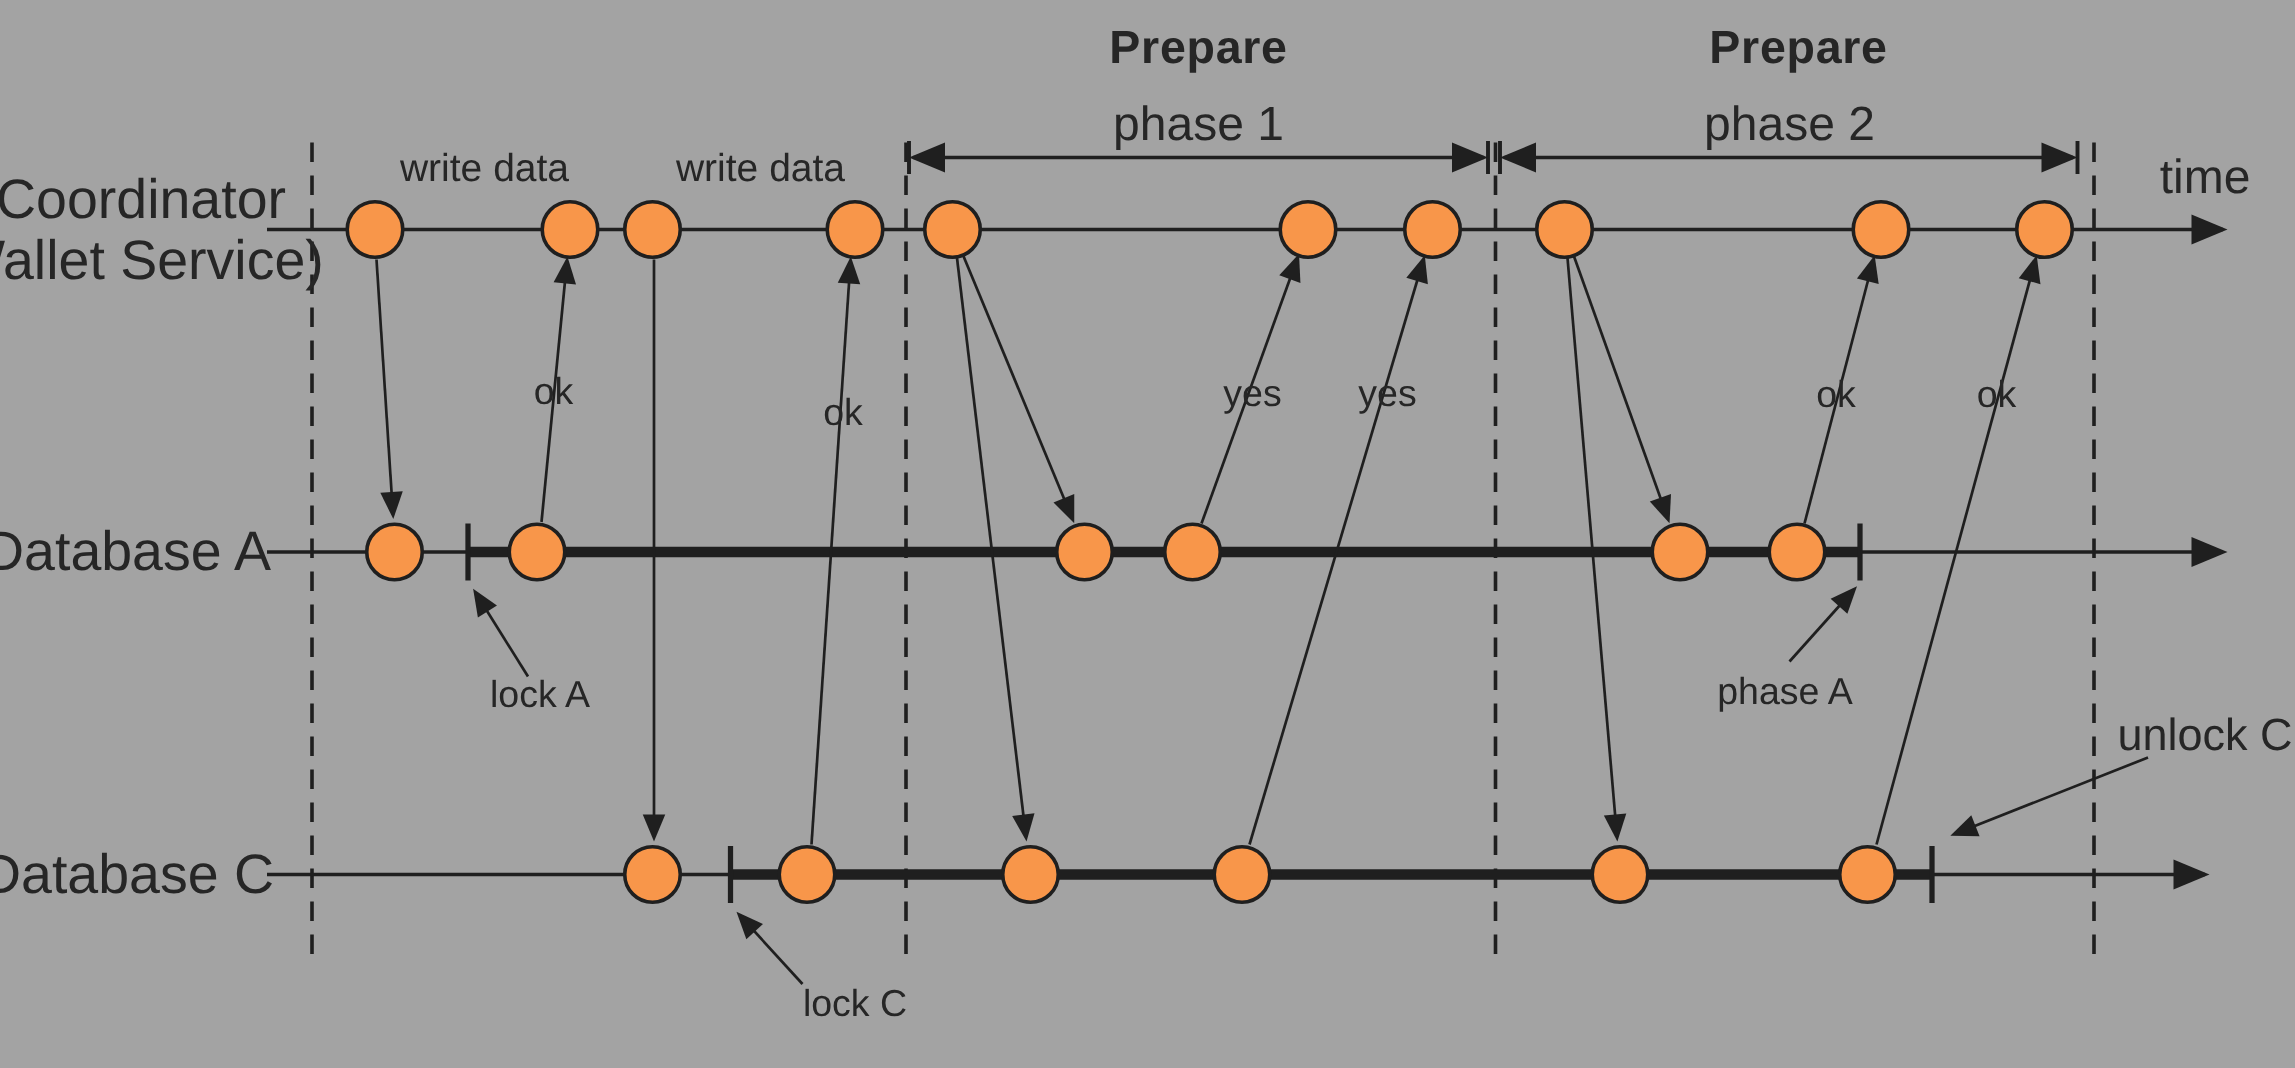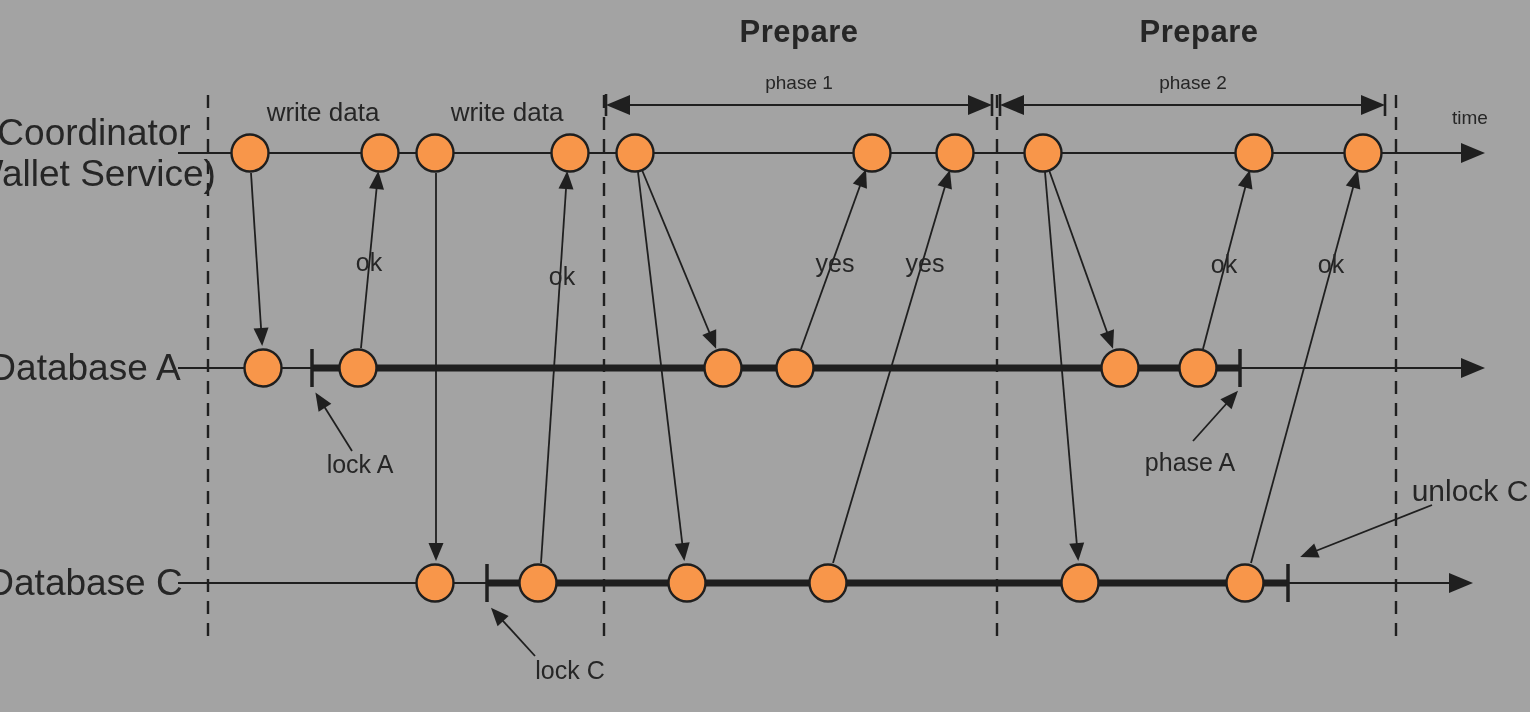--- a/index.html
+++ b/index.html
@@ -2,21 +2,21 @@
 <html><head>
 <meta charset="utf-8">
 <style>
   html,body{margin:0;padding:0;}
   body{width:1530px;height:712px;overflow:hidden;font-family:"Liberation Sans",sans-serif;}
   .stage{position:relative;width:1530px;height:712px;overflow:hidden;background:#e5e1de;}
   #canvas{position:absolute;left:0;top:0;width:1530px;height:712px;}
 
   .lbl,.flabel{position:absolute;transform:translate(-50%,-50%);white-space:nowrap;color:#262626;}
   .title{font-size:31px;font-weight:600;letter-spacing:.5px;}
-  .sub{font-size:19px;font-weight:500;}
+  .sub{font-size:32px;font-weight:500;}
   .lane-lbl{font-size:37px;font-weight:500;}
   .flabel{font-weight:500;}
 
   .prepare{left:799px;top:32px;}
   .commit{left:1199px;top:32px;}
   .phase1{left:799px;top:83px;}
   .phase2{left:1193px;top:83px;}
   .time{left:1470px;top:118px;}
   .coord1{left:94px;top:133px;}
   .coord2{left:86px;top:174px;}

